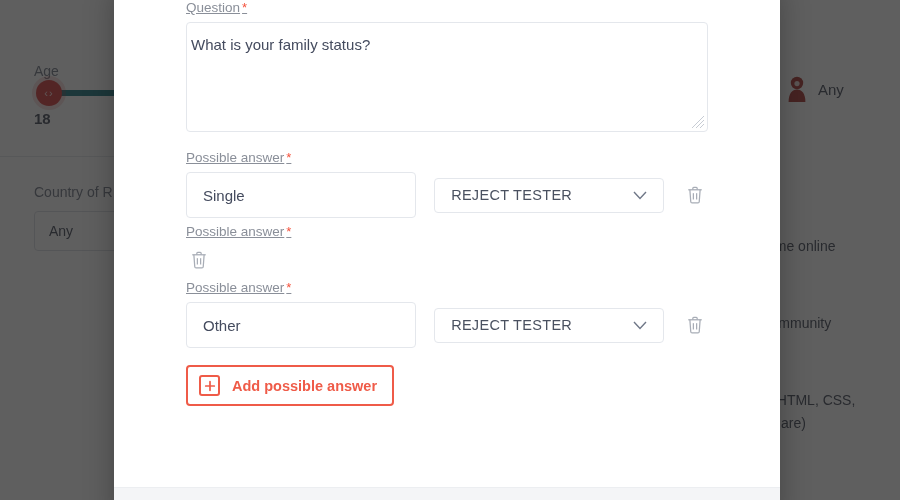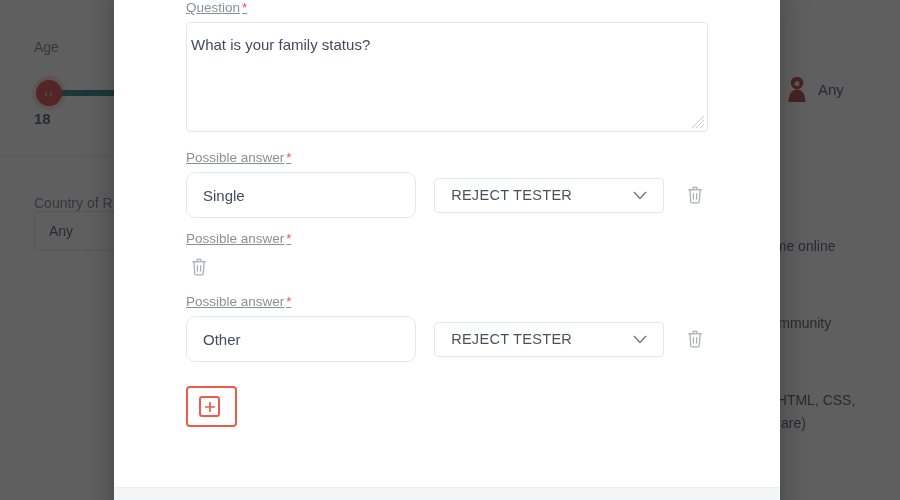--- a/index.html
+++ b/index.html
@@ -28,22 +28,22 @@
     position: absolute;
     left: 0; top: 156px; width: 310px; height: 1px;
     background: #e3e6ea;
   }
   .bg-label {
     position: absolute;
     font-size: 14px;
     color: #6b7280;
     white-space: nowrap;
   }
-  .age-label { left: 34px; top: 39px; }
-  .country-label { left: 34px; top: 195px; }
+  .age-label { left: 34px; top: 63px; }
+  .country-label { left: 34px; top: 184px; }
 
   .slider-wrap {
     position: absolute; left: 18px; top: 82px;
     width: 260px; height: 22px;
   }
   .slider-track {
     position: absolute; left: 28px; top: 8px;
     width: 230px; height: 6px;
     background: #0f6f7a;
     border-radius: 1px;
@@ -146,28 +146,28 @@
     font-size: 15px;
     color: #444b5e;
     position: relative;
     margin-bottom: 18px;
   }
   .resize-grip {
     position: absolute; right: 2px; bottom: 2px;
     width: 14px; height: 14px;
   }
 
-  .answer-block { margin-bottom: 13px; }
+  .answer-block { margin-bottom: 6px; }
   .answer-row {
     display: flex; align-items: center; gap: 18px;
   }
   .answer-input {
     width: 232px; height: 46px;
     border: 1px solid #e4e7ec;
-    border-radius: 9px;
+    border-radius: 4px;
     background: #fff;
     display: flex; align-items: center;
     padding: 0 16px;
     font-size: 15px; color: #444b5e;
   }
   .answer-select {
     width: 232px; height: 35px;
     border: 1px solid #e4e7ec;
     border-radius: 4px;
     background: #fff;
@@ -338,20 +338,21 @@
       
       <div class="add-btn">
         <span class="plus-box">
           <svg viewBox="0 0 14 14" width="12" height="12">
             <g stroke="#ef5b48" stroke-width="2" stroke-linecap="round">
               <line x1="7" y1="2" x2="7" y2="12"></line>
               <line x1="2" y1="7" x2="12" y2="7"></line>
             </g>
           </svg>
         </span>
+        <span>Add possible answer</span>
       </div>
 
     </div>
 
     <div class="modal-footer"></div>
   </div>
 
 </div>
 
 </body></html>

